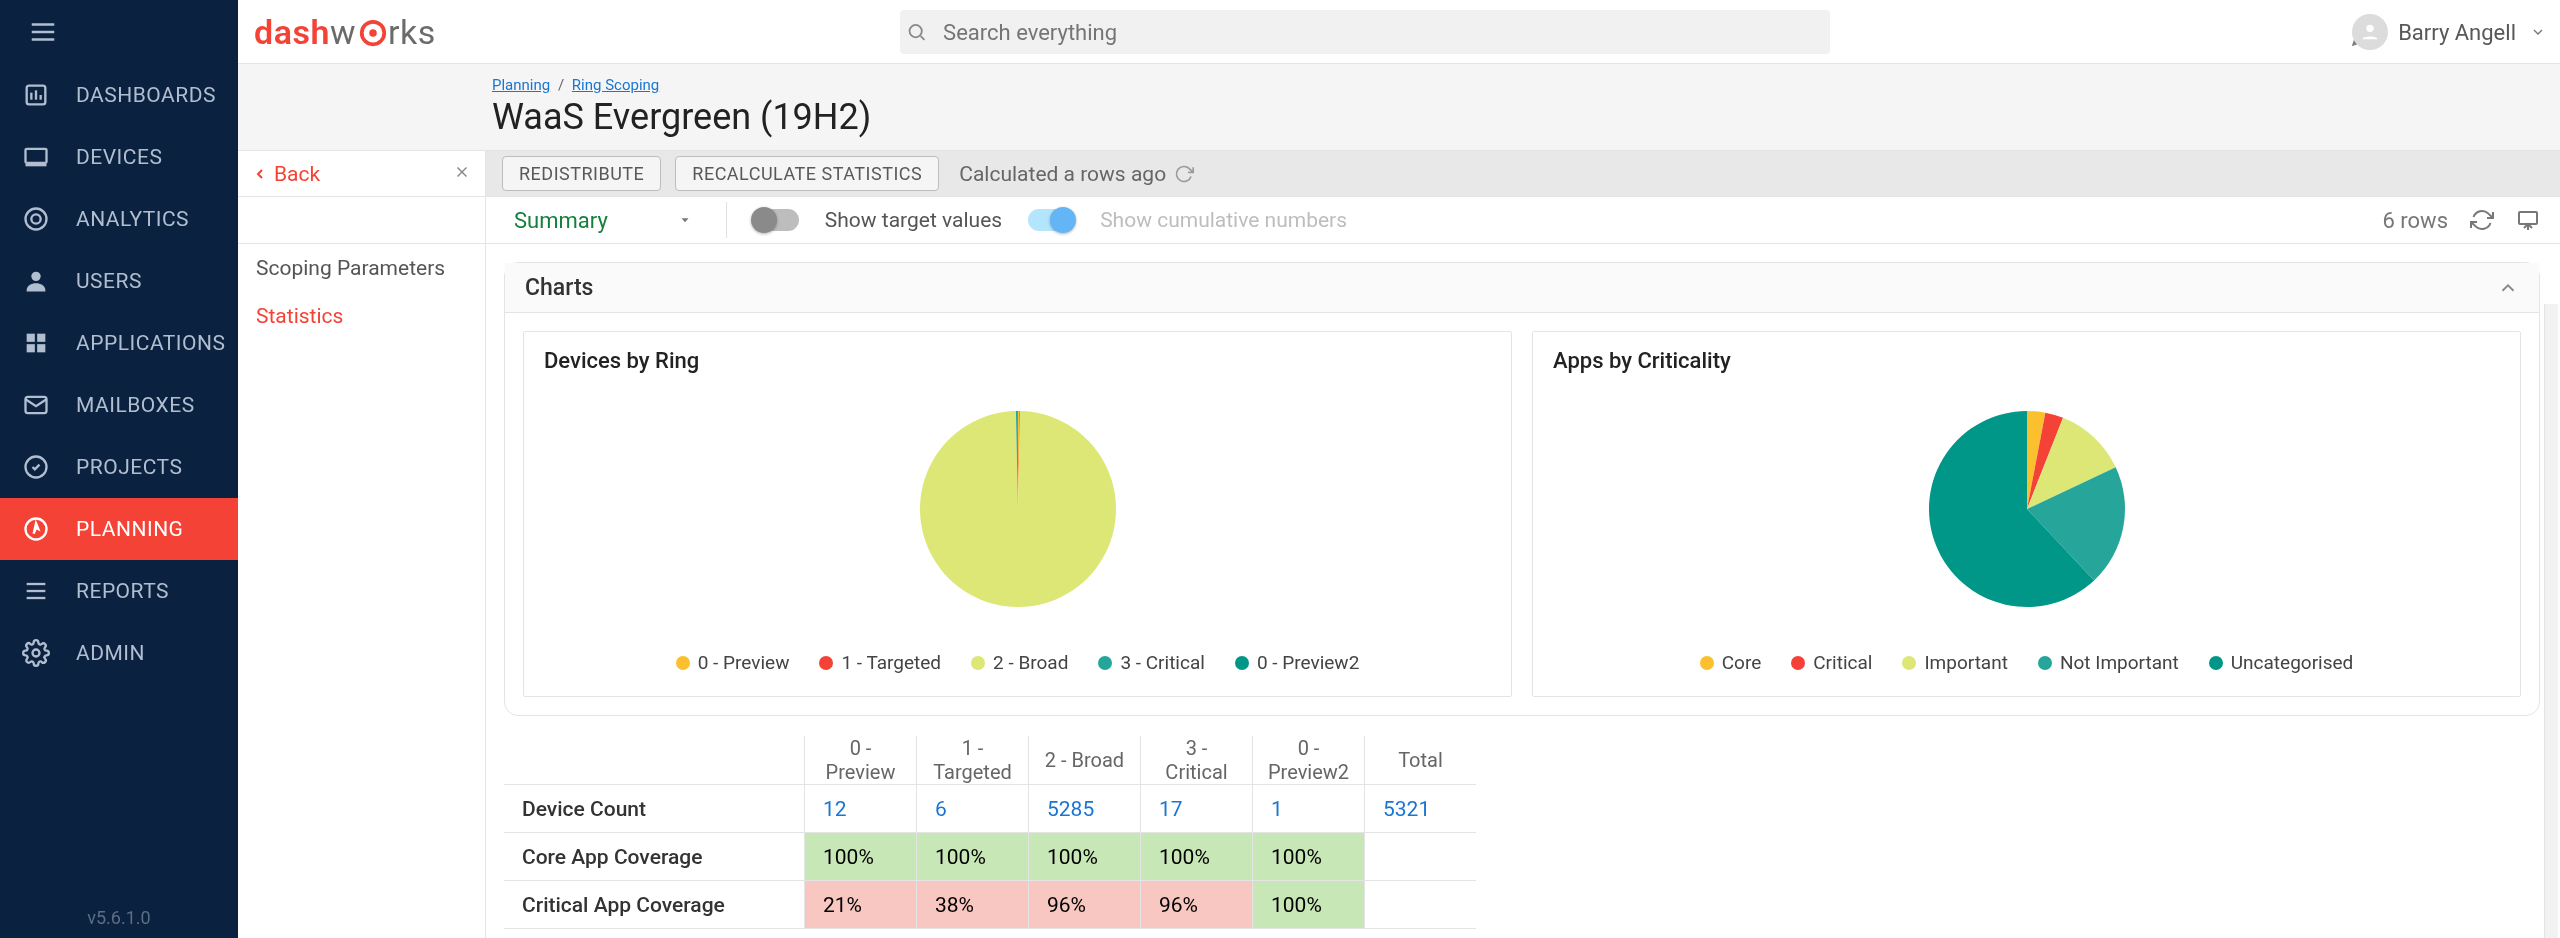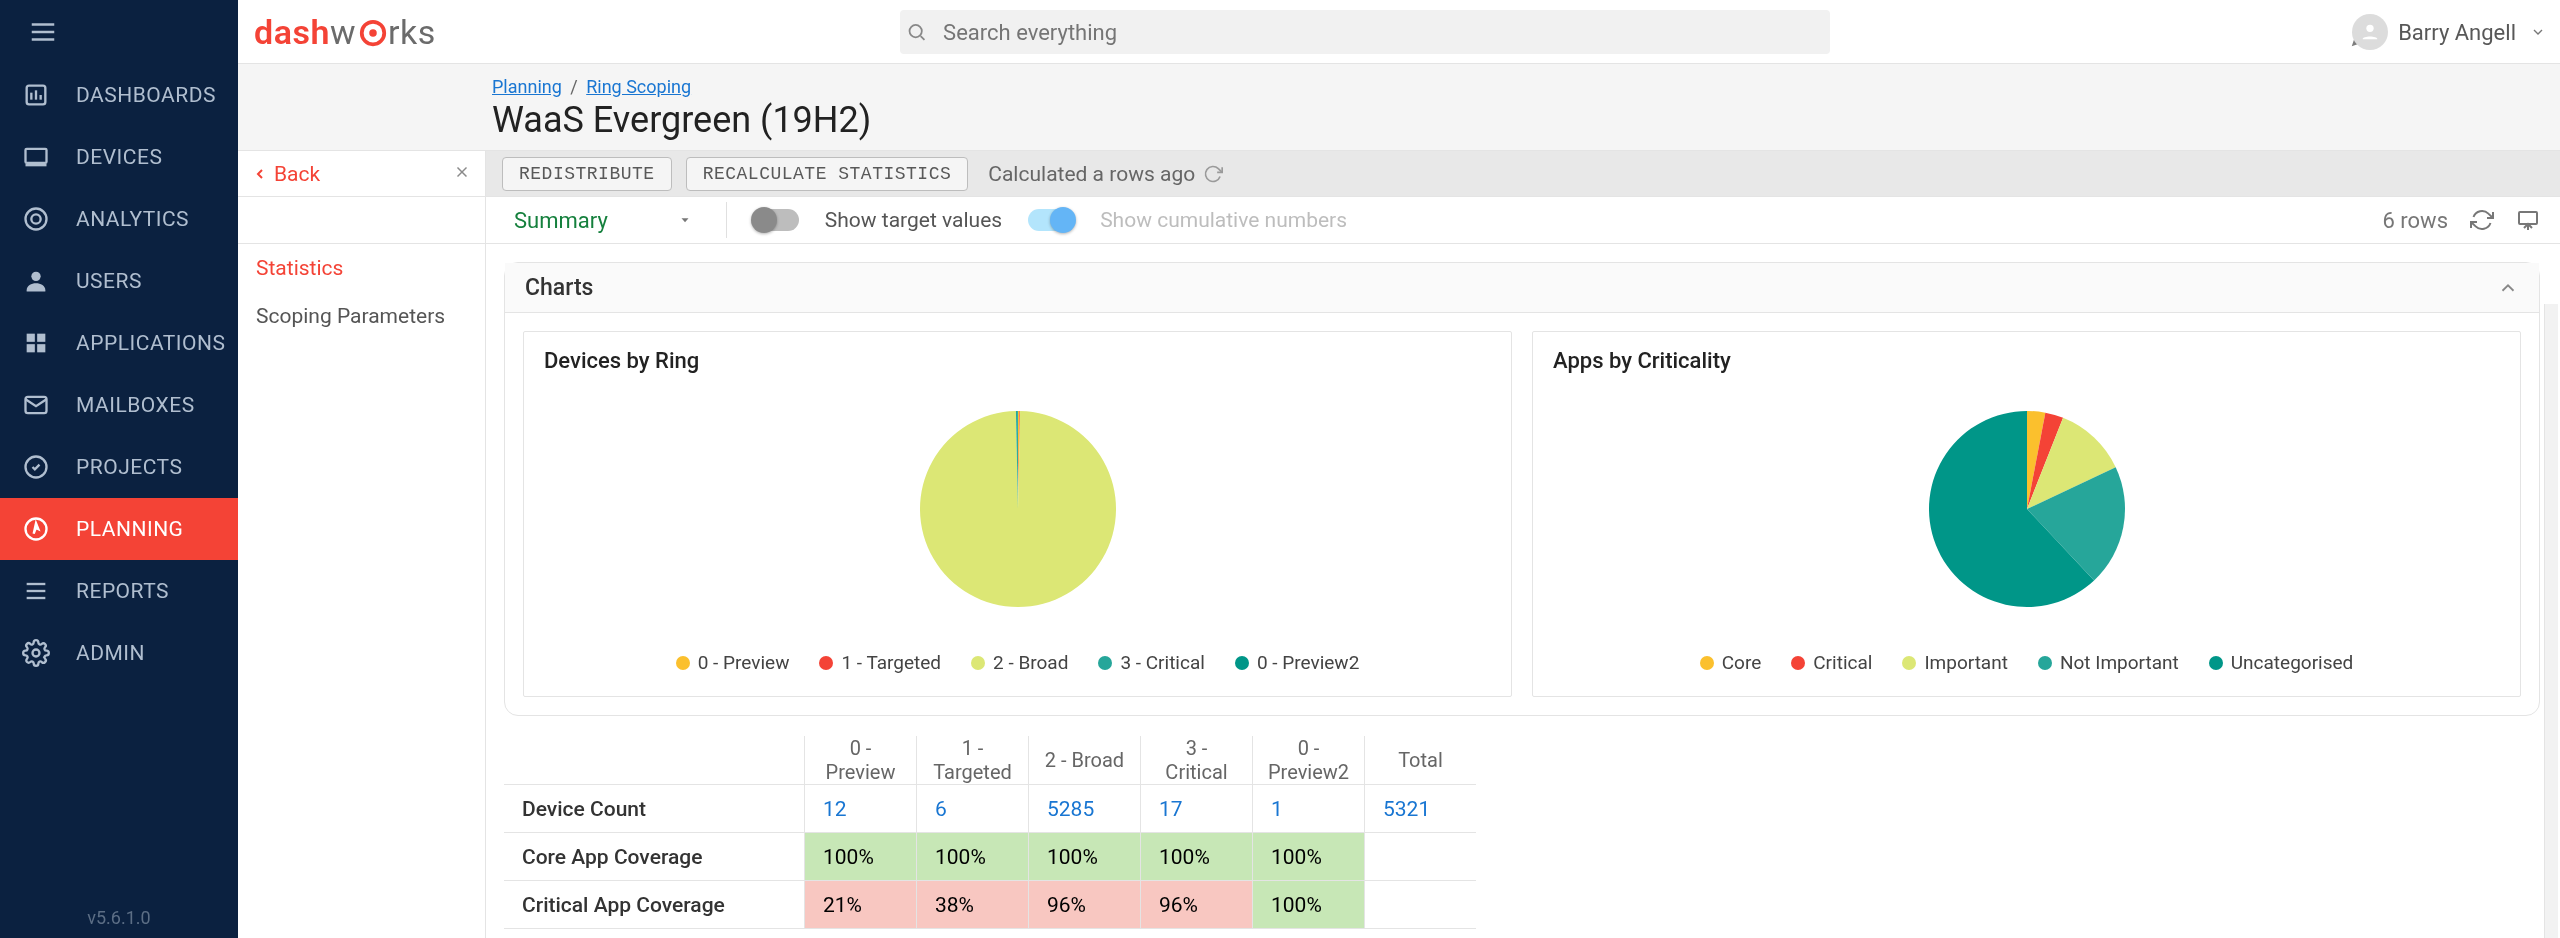--- a/index.html
+++ b/index.html
@@ -39,36 +39,36 @@
   .hamburger { width: 238px; height: 64px; display:flex; align-items:center; justify-content:flex-start; padding-left: 28px; }
   .navlist { flex: 1; }
   .navitem { height: 62px; display: flex; align-items: center; padding-left: 22px; gap: 26px; cursor: pointer; font-size: 21px; letter-spacing: .5px; }
   .navitem.active { background: #f44336; color: #fff; }
   .navitem svg, .navitem .ico { width: 28px; height: 28px; flex-shrink:0; }
   .version { text-align:center; font-size: 18px; color:#5c6e85; padding: 8px 0 10px; }
 
   
   .work { position: absolute; left: 238px; top: 64px; right: 0; bottom: 0; display: flex; flex-direction: column; }
   .subhead { height: 86px; background: #f5f5f5; padding: 12px 0 10px 254px; position: relative; }
-  .crumbs { font-size: 18px; color: #1976d2; }
+  .crumbs { font-size: 15px; color: #1976d2; }
   .crumbs a { color:#1976d2; text-decoration: underline; }
   .crumbs .sep { color:#666; margin: 0 4px; text-decoration:none; }
   .pagetitle { font-size: 36px; font-weight: 400; color: #222; margin-top: 2px; }
 
   .row2 { display:flex; height: 47px; border-top:1px solid #e4e4e4; border-bottom:1px solid #e4e4e4; }
   .leftpanel-top {
     width: 248px; background:#fff; display:flex; align-items:center; justify-content:space-between;
     padding: 0 14px 0 14px; border-right:1px solid #e4e4e4;
   }
   .back-link { color:#f44336; font-size:21px; display:flex; align-items:center; gap:6px; }
   .close-x { color:#8a8a8a; font-size:22px; }
   .actionbar { flex:1; background:#e8e8e8; display:flex; align-items:center; padding-left:16px; gap:14px; }
   .btn-outline {
     border:1px solid #bdbdbd; background:#f5f5f5; color:#595959; font-size:18px; letter-spacing:.5px;
-    padding:6px 16px; border-radius:4px;font-family:Liberation Mono, monospace;
+    padding:6px 16px; border-radius:4px;
   }
   .calc-text { color:#666; font-size:21px; margin-left:6px; display:flex; align-items:center; gap:8px; }
 
   .row3 { display:flex; height: 47px; border-bottom:1px solid #e4e4e4; }
   .tablist { width:248px; border-right:1px solid #e4e4e4; }
   .toolbar3 { flex:1; display:flex; align-items:center; padding: 0 20px; gap: 26px; background:#fff; }
   .summary-dd { display:flex; align-items:center; gap:70px; color:#15803d; padding:4px 8px; font-size:22px; }
   .divider-v { width:1px; height:36px; background:#e0e0e0; }
   .switch { width:46px; height:22px; border-radius:22px; position:relative; background:#bdbdbd; }
   .switch .knob { position:absolute; width:26px; height:26px; border-radius:50%; background:#8a8a8a; top:-2px; left:-2px; box-shadow:0 1px 3px rgba(0,0,0,.3); }
@@ -309,22 +309,22 @@
             <rect x="3" y="4" width="18" height="12" rx="1"></rect>
             <polyline points="8 20 12 16 16 20"></polyline>
             <line x1="12" y1="16" x2="12" y2="22"></line>
           </svg>
       </span>
     </div>
   </div>
 
   <div class="body2">
     <div class="leftpanel">
+      <div class="lp-item">Scoping Parameters</div>
       <div class="lp-item active">Statistics</div>
-      <div class="lp-item">Scoping Parameters</div>
     </div>
 
     <div class="main">
 
       <div class="panel">
         <div class="panel-head">
           <span>Charts</span>
           <svg class="chev" width="22" height="22" viewBox="0 0 24 24" fill="none" stroke="currentColor" stroke-width="2">
               <polyline points="18 15 12 9 6 15"></polyline>
             </svg>

